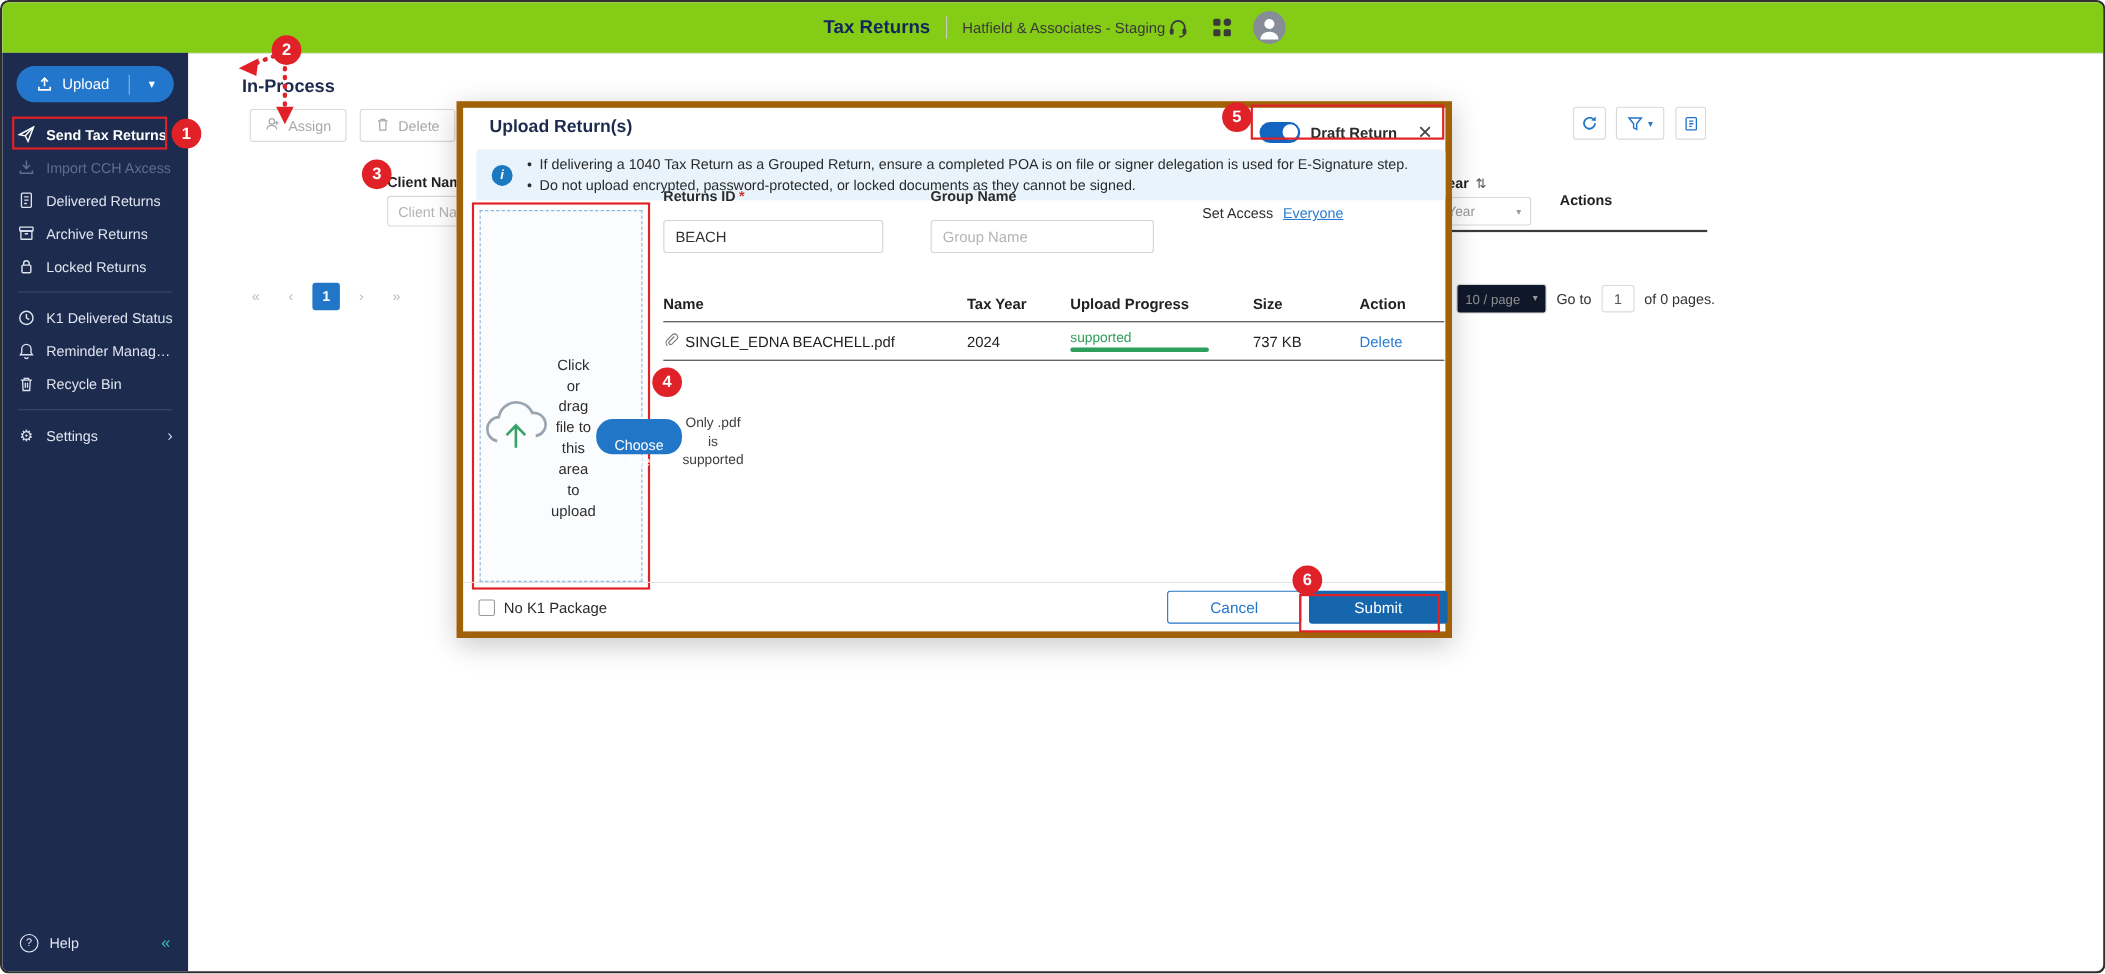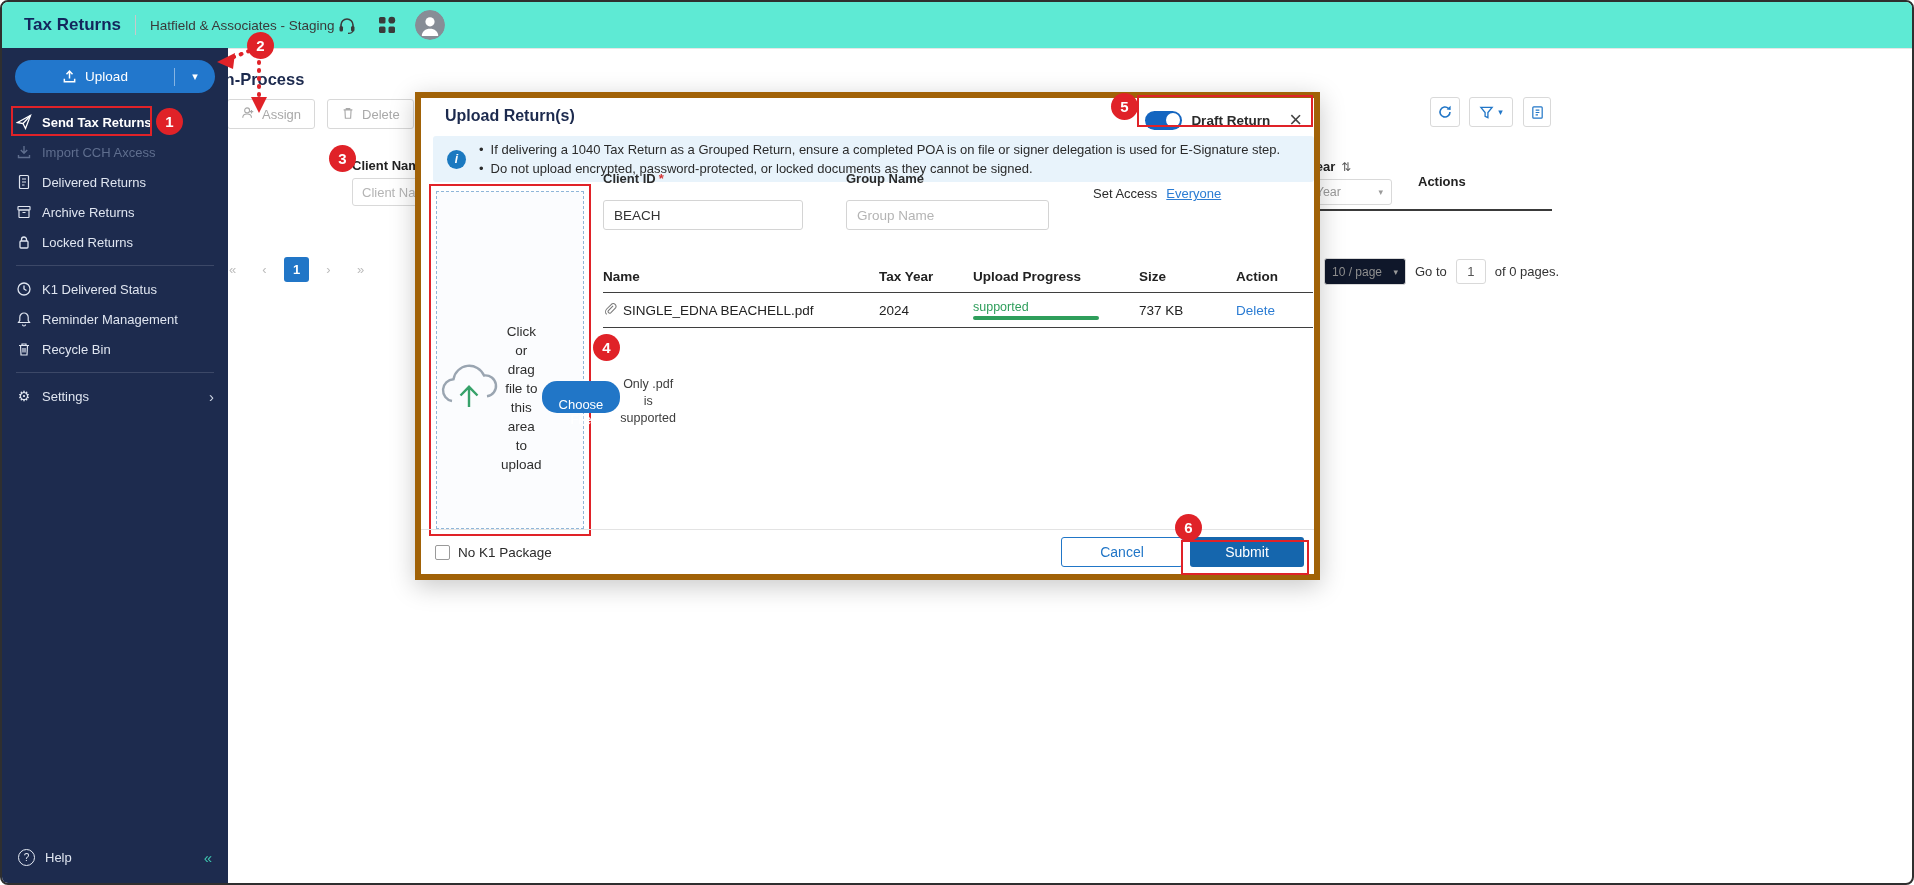--- a/index.html
+++ b/index.html
@@ -3,30 +3,30 @@
 <meta charset="utf-8">
 <style>
   html,body{margin:0;padding:0;background:#fff;}
   .frame{
     position:relative;width:1914px;height:885px;box-sizing:border-box;
     border:2px solid #2f2f2f;border-radius:8px;overflow:hidden;background:#fff;
     font-family:"Liberation Sans","DejaVu Sans",sans-serif;color:#333;
   }
   input,button{font-family:inherit;outline:none;}
   
-  .topbar{position:absolute;left:0;top:0;right:0;height:46px;background:#5eead4;border-bottom:1px solid #e6e6e6;display:flex;align-items:center;justify-content:flex-start;z-index:2;}
+  .topbar{position:absolute;left:0;top:0;right:0;height:46px;background:#84cc16;border-bottom:1px solid #e6e6e6;display:flex;align-items:center;justify-content:center;z-index:2;}
   .topbar-left{display:flex;align-items:center;gap:14px;padding-left:22px;}
   .app-title{font-size:17px;font-weight:bold;color:#13265c;}
   .vsep{width:1px;height:20px;background:#c9c9c9;}
   .org-name{font-size:13.5px;color:#3a3a3a;}
   .topbar-right{display:flex;align-items:center;gap:16px;padding-right:18px;}
   .hicon{display:flex;align-items:center;justify-content:center;width:24px;height:24px;cursor:pointer;}
   .avatar{width:30px;height:30px;border-radius:50%;overflow:hidden;cursor:pointer;}
   
-  .sidebar{position:absolute;left:0;top:46px;width:226px;bottom:0;background:#1d2b4e;color:#dfe5f0;z-index:2;}
+  .sidebar{position:absolute;left:0;top:46px;width:169px;bottom:0;background:#1d2b4e;color:#dfe5f0;z-index:2;}
   .upload-btn{margin:12px 13px 14px;height:33px;background:#2277cc;border-radius:17px;display:flex;align-items:center;color:#fff;font-size:13.5px;cursor:pointer;}
   .upload-main{flex:1;display:flex;align-items:center;justify-content:center;gap:8px;}
   .upload-sep{width:1px;height:18px;background:rgba(255,255,255,.45);}
   .upload-caret{width:40px;text-align:center;font-size:11px;cursor:pointer;}
   .nav-item{height:30px;display:flex;align-items:center;gap:10px;padding:0 14px;font-size:13px;cursor:pointer;white-space:nowrap;}
   .nav-item .lbl{overflow:hidden;text-overflow:ellipsis;}
   .nav-item.active{font-weight:bold;color:#fff;}
   .nav-item.disabled{color:#5f6e8e;cursor:default;}
   .nav-ic{width:16px;height:16px;display:flex;align-items:center;justify-content:center;flex:none;}
   .nav-divider{height:1px;background:rgba(255,255,255,.14);margin:8px 14px;}
@@ -93,21 +93,21 @@
   .mt-row{height:34px;border-bottom:1.5px solid #3f3f3f;}
   .cell-name{display:flex;align-items:center;gap:6px;overflow:hidden;white-space:nowrap;}
   .prog-text{color:#2e9e5b;font-size:12.5px;line-height:13px;}
   .prog-bar{width:126px;height:4px;background:#2e9e5b;border-radius:2px;margin-top:2px;}
   .cell-action{color:#2b7cd3;cursor:pointer;}
   .modal-footer{position:absolute;left:0;right:0;bottom:0;height:44px;border-top:1px solid #e3e3e3;}
   .chk-row{position:absolute;left:14px;top:0;height:44px;display:flex;align-items:center;gap:8px;}
   .checkbox{width:15px;height:15px;border:1.5px solid #9a9a9a;border-radius:2px;background:#fff;box-sizing:border-box;cursor:pointer;}
   .chk-label{font-size:13.5px;color:#2b2b2b;}
   .cancel-btn{position:absolute;left:640px;top:7px;width:122px;height:30px;border:1.5px solid #2176c7;background:#fff;color:#2176c7;border-radius:3px;font-size:14px;cursor:pointer;box-sizing:border-box;}
-  .submit-btn{position:absolute;left:769px;top:7px;width:114px;height:30px;background:#1566ad;color:#fff;border:none;border-radius:3px;font-size:14px;cursor:pointer;box-sizing:border-box;}
+  .submit-btn{position:absolute;left:769px;top:7px;width:126px;height:30px;background:#1566ad;color:#fff;border:none;border-radius:3px;font-size:14px;cursor:pointer;box-sizing:border-box;}
   
   .ann-layer{position:absolute;inset:0;z-index:60;pointer-events:none;}
   .ann-rect{position:absolute;border:2.5px solid #e02228;box-sizing:border-box;}
   .ann-badge{position:absolute;width:27px;height:27px;border-radius:50%;background:#e02228;color:#fff;font-size:15px;font-weight:bold;display:flex;align-items:center;justify-content:center;}
   .ann-arrows{position:absolute;left:0;top:0;}
   .dash{stroke:#e02228;stroke-width:4;stroke-dasharray:1 7;stroke-linecap:round;fill:none;}
 </style>
 </head>
 <body>
 
@@ -361,21 +361,21 @@
         <div class="dz-text">Click or drag file to this area to upload</div>
         <button class="choose-btn">Choose File</button>
         <div class="dz-hint">
           <div>Only .pdf</div>
           <div>is supported</div>
         </div>
       </div>
     </div>
 
     <div class="fld-label fld-client">
-      <span>Client ID</span><span class="req">*</span>
+      <span>Returns ID</span><span class="req">*</span>
     </div>
     <input class="fld-input input-client" value="BEACH" style="">
 
     <div class="fld-label fld-group">Group Name</div>
     <input class="fld-input input-group" placeholder="Group Name" style="">
 
     <div class="set-access">
       <span>Set Access</span>
       <span class="everyone">Everyone</span>
     </div>

